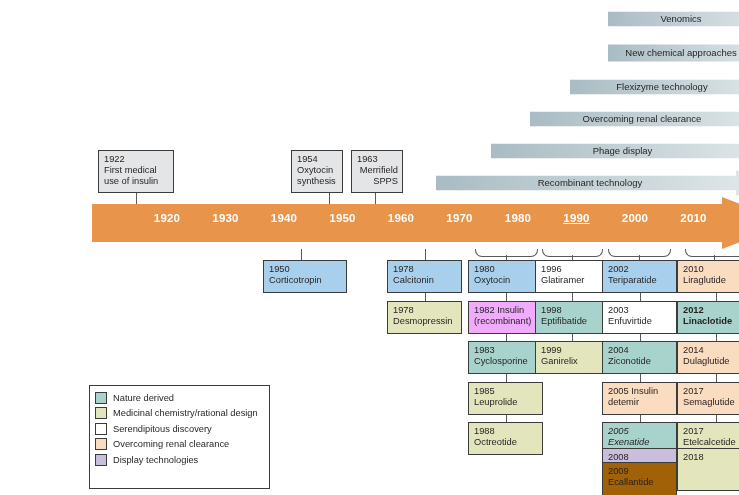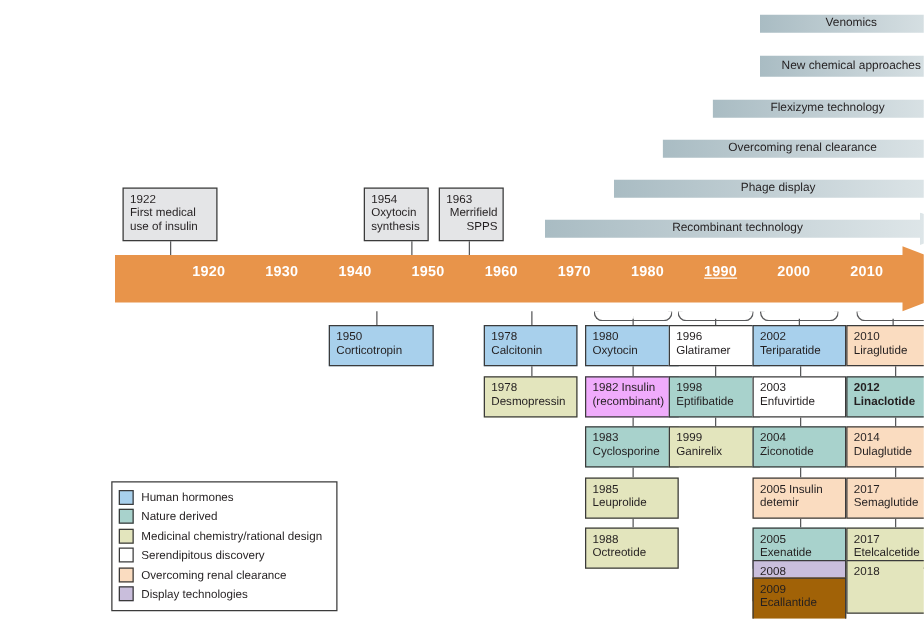--- a/index.html
+++ b/index.html
@@ -255,21 +255,21 @@
         <span class="nm">Enfuvirtide</span>
       </div>
       <div class="stem" style="left: 591.5px; top: 334px; height: 7px;"></div>
       <div class="drug-box" style="left: 554px; top: 341px; width: 75px; height: 33px; background: rgb(168, 210, 204);">
         <span class="yr">2004</span>
         <span class="nm">Ziconotide</span>
       </div>
       <div class="stem" style="left: 591.5px; top: 374px; height: 8px;"></div>
       <div class="drug-box" style="left: 554px; top: 382px; width: 75px; height: 33px; background: rgb(250, 220, 192);"><span>2005 Insulin detemir</span></div>
       <div class="stem" style="left: 591.5px; top: 415px; height: 7px;"></div>
-      <div class="drug-box" style="left: 554px; top: 422px; width: 75px; height: 33px; background: rgb(168, 210, 204);">
+      <div class="drug-box" style="left: 554px; top: 422px; width: 75px; height: 33px; background: rgb(168, 210, 204); font-style: italic;">
         <span class="yr">2005</span>
         <span class="nm">Exenatide</span>
       </div>
       <div class="drug-box" style="left: 554px; top: 448px; width: 75px; height: 33px; background: rgb(201, 190, 220);">
         <span class="yr">2008</span>
         <span class="nm">Romiplostim</span>
       </div>
       <div class="drug-box" style="left: 554px; top: 462px; width: 75px; height: 43px; background: #a16207;">
         <span class="yr">2009</span>
         <span class="nm">Ecallantide</span>
@@ -302,24 +302,20 @@
         <span class="nm">Etelcalcetide</span>
       </div>
       <div class="drug-box" style="left: 629px; top: 448px; width: 78px; height: 43px; background: rgb(227, 229, 189);">
         <span class="yr">2018</span>
       </div>
     </div>
 
   <div id="legend">
     <div id="legend-rows">
         <div class="legend-row">
-          <span class="legend-swatch" style="background: rgb(168, 208, 236);"></span>
-          <span class="legend-label">Human hormones</span>
-        </div>
-        <div class="legend-row">
           <span class="legend-swatch" style="background: rgb(168, 210, 204);"></span>
           <span class="legend-label">Nature derived</span>
         </div>
         <div class="legend-row">
           <span class="legend-swatch" style="background: rgb(227, 229, 189);"></span>
           <span class="legend-label">Medicinal chemistry/rational design</span>
         </div>
         <div class="legend-row">
           <span class="legend-swatch" style="background: rgb(255, 255, 255);"></span>
           <span class="legend-label">Serendipitous discovery</span>

